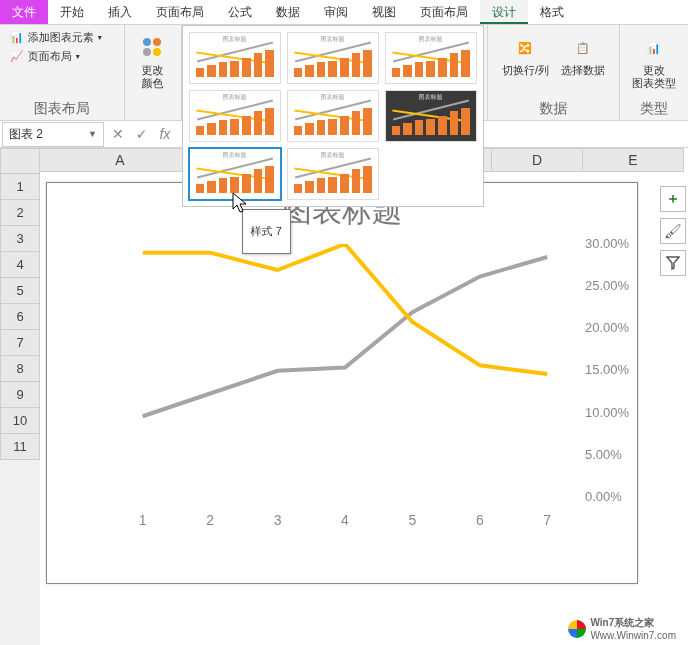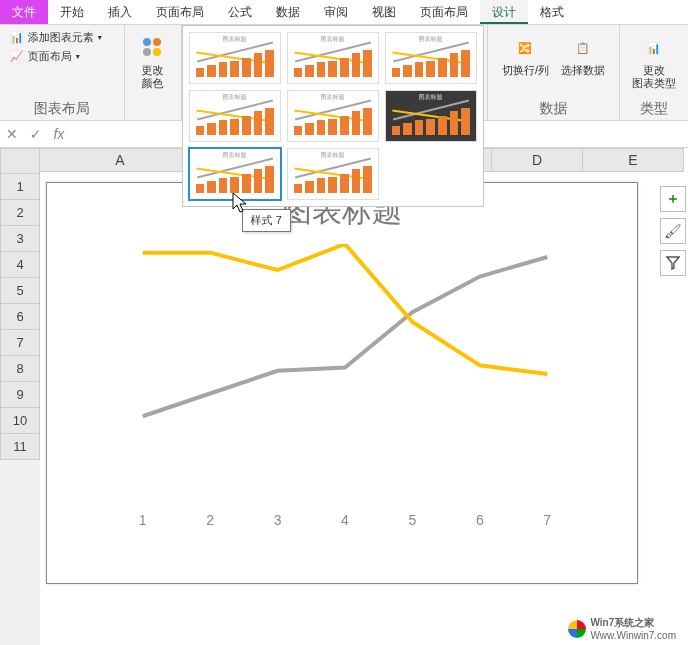--- a/index.html
+++ b/index.html
@@ -17,21 +17,21 @@
 .styles-panel{position:relative}
 .styles-grid{position:absolute;left:0;top:0;background:#fff;border:1px solid #c6c6c6;padding:6px;display:grid;grid-template-columns:repeat(3,92px);grid-auto-rows:52px;gap:6px;z-index:20}
 .style-thumb{border:1px solid #ddd;background:#fff;cursor:pointer;position:relative;overflow:hidden}
 .style-thumb.sel{border:2px solid #2a8dd4;margin:-1px}
 .style-thumb.dark{background:#3a3a3a}
 .thumb-bars{position:absolute;left:6px;right:6px;bottom:6px;top:14px;display:flex;align-items:flex-end;gap:3px}
 .thumb-bars span{flex:1;background:#ed7d31}
 .thumb-line{position:absolute;left:6px;right:6px;top:18px;height:2px;background:#a5a5a5;transform:rotate(-14deg)}
 .thumb-line2{position:absolute;left:6px;right:6px;top:24px;height:2px;background:#ffc000;transform:rotate(8deg)}
 .thumb-title{position:absolute;top:2px;left:0;right:0;text-align:center;font-size:6px;color:#999}
-.tooltip{position:absolute;left:60px;top:184px;background:#fff;border:1px solid #767676;padding:3px 8px;font-size:11px;z-index:30;box-shadow:1px 1px 3px rgba(0,0,0,0.2)}
+.tooltip{position:absolute;left:60px;top:184px;background:#fff;border:1px solid #767676;padding:14px 8px;font-size:11px;z-index:30;box-shadow:1px 1px 3px rgba(0,0,0,0.2)}
 .namebox-row{display:flex;align-items:center;height:26px;border-bottom:1px solid #d4d4d4;background:#fff}
 .namebox{width:88px;padding:3px 6px;border:1px solid #ccc;margin:2px;background:#fff;display:flex;align-items:center;justify-content:space-between}
 .namebox .dd{color:#666;font-size:9px}
 .fx-btn{padding:0 6px;color:#888;cursor:pointer;font-size:14px}
 .sheet-area{display:flex;height:500px;position:relative}
 .row-headers{width:40px;background:#f0f0f0}
 .corner{height:24px;border:1px solid #ccc;background:#e8e8e8}
 .row-h{height:25px;border:1px solid #ccc;border-top:none;background:#e8e8e8;display:flex;align-items:center;justify-content:center;font-size:13px;color:#444}
 .col-headers{display:flex;height:24px}
 .col-h{width:128px;border:1px solid #ccc;border-left:none;background:#e8e8e8;display:flex;align-items:center;justify-content:center;font-size:14px;color:#444}
@@ -248,20 +248,24 @@
     <div class="big-btn">
       <div class="icon-box">📊</div>
       <span style="white-space:pre">更改
 图表类型</span>
     </div>
     <div class="group-label">类型</div>
   </div>
 </div>
 
 <div class="namebox-row">
+  <div class="namebox">
+    <span>图表 2</span>
+    <span class="dd">▼</span>
+  </div>
   <span class="fx-btn">✕</span>
   <span class="fx-btn">✓</span>
   <span class="fx-btn"><i>fx</i></span>
 </div>
 
 <div class="sheet-area">
   <div class="row-headers">
     <div class="corner"></div>
     <div class="row-h">1</div>
     <div class="row-h">2</div>
@@ -289,20 +293,29 @@
       <div class="t">
           <svg width="14" height="14" viewBox="0 0 14 14">
             <path d="M1 1h12L8 7v5l-2 1V7z" fill="none" stroke="#555" stroke-width="1.4"></path>
           </svg>
         </div>
     </div>
 
     <div class="chart-obj">
       <div class="chart-title">图表标题</div>
       <div class="plot">
+        <div class="y-axis-r">
+          <span>30.00%</span>
+            <span>25.00%</span>
+            <span>20.00%</span>
+            <span>15.00%</span>
+            <span>10.00%</span>
+            <span>5.00%</span>
+            <span>0.00%</span>
+        </div>
         <div class="plot-area">
           <div class="bars" id="bars">
               <div class="bar-group">
                 <div class="bar s1" style="height: 0.25%;"></div>
                 <div class="bar s2" style="height: 25%;"></div>
               </div>
               <div class="bar-group">
                 <div class="bar s1" style="height: 0.5%;"></div>
                 <div class="bar s2" style="height: 31.25%;"></div>
               </div>

